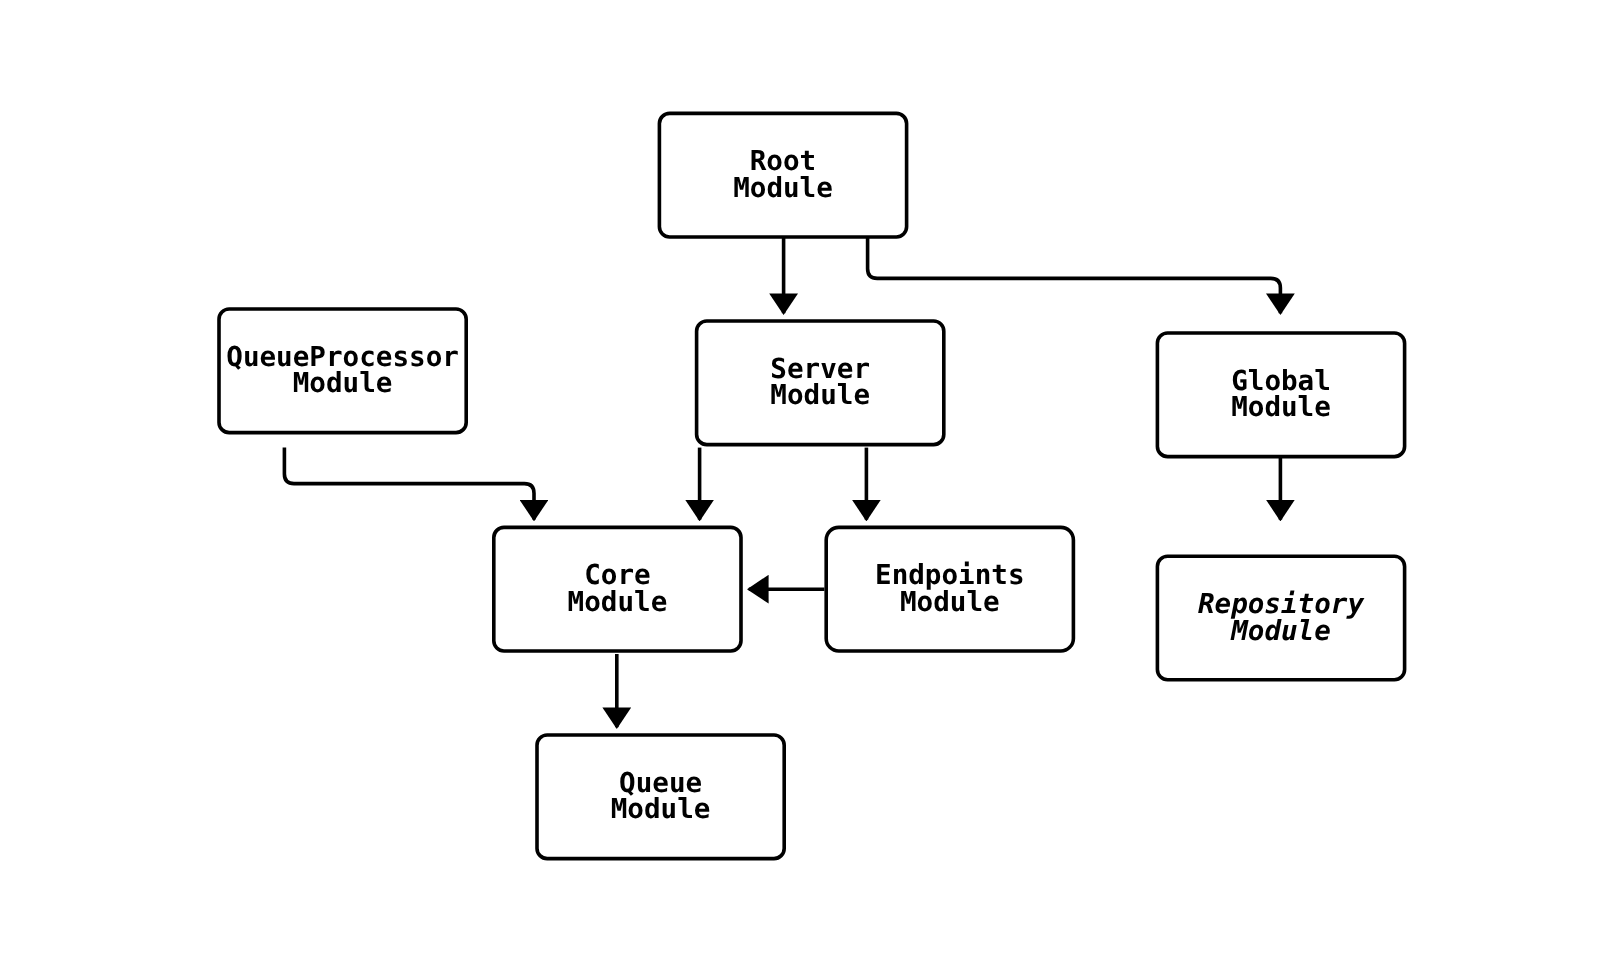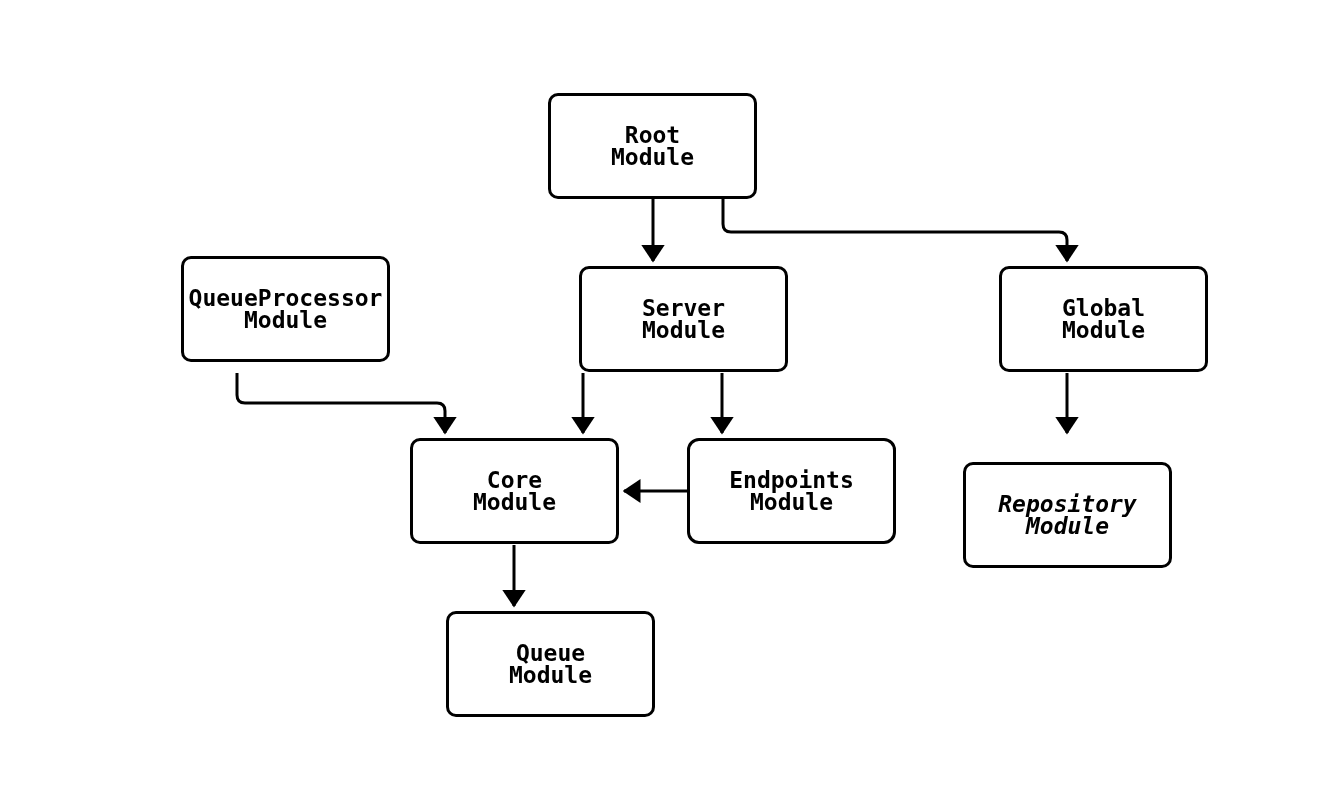--- a/index.html
+++ b/index.html
@@ -42,21 +42,21 @@
     justify-content: center;
     text-align: center;
     font-weight: bold;
     font-size: 23px;
     line-height: 22px;
     white-space: nowrap;
   }
   #n-root          { left: 548px; top: 93px;  }
   #n-queueprocessor{ left: 133px; top: 256px; margin-left: 48px; }
   #n-server        { left: 548px; top: 266px; margin-left: 31px; }
-  #n-global        { left: 963px; top: 266px; margin-left: 36px; }
+  #n-global        { left: 963px; top: 276px; }
   #n-core          { left: 410px; top: 438px; }
   #n-endpoints     { left: 687px; top: 438px; border-radius: 12px; }
   #n-repository    { left: 963px; top: 462px; font-style: italic; }
   #n-queue         { left: 410px; top: 611px; margin-left: 36px; }
 </style>
 </head>
 <body>
 
 <div class="canvas">
 

